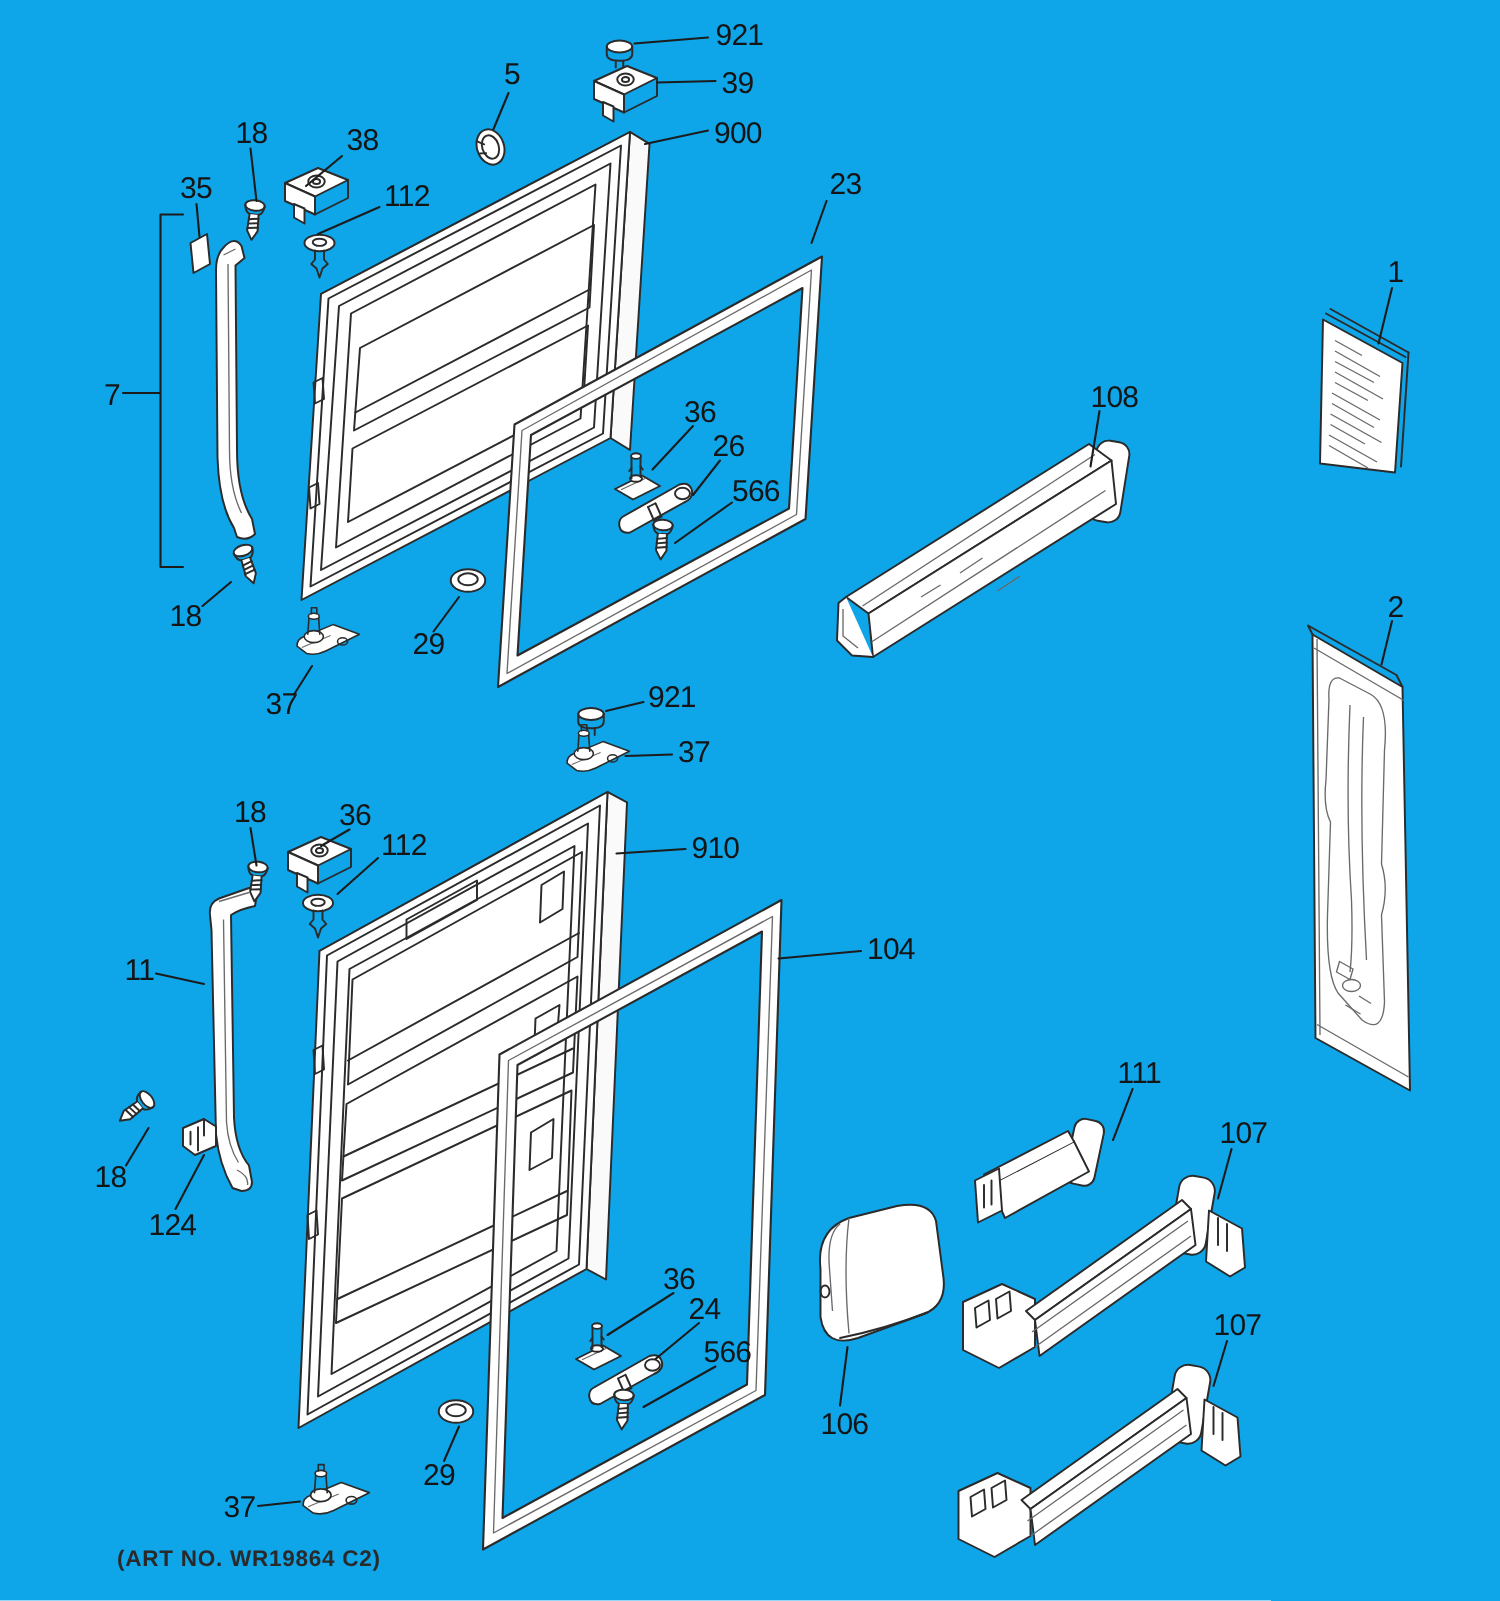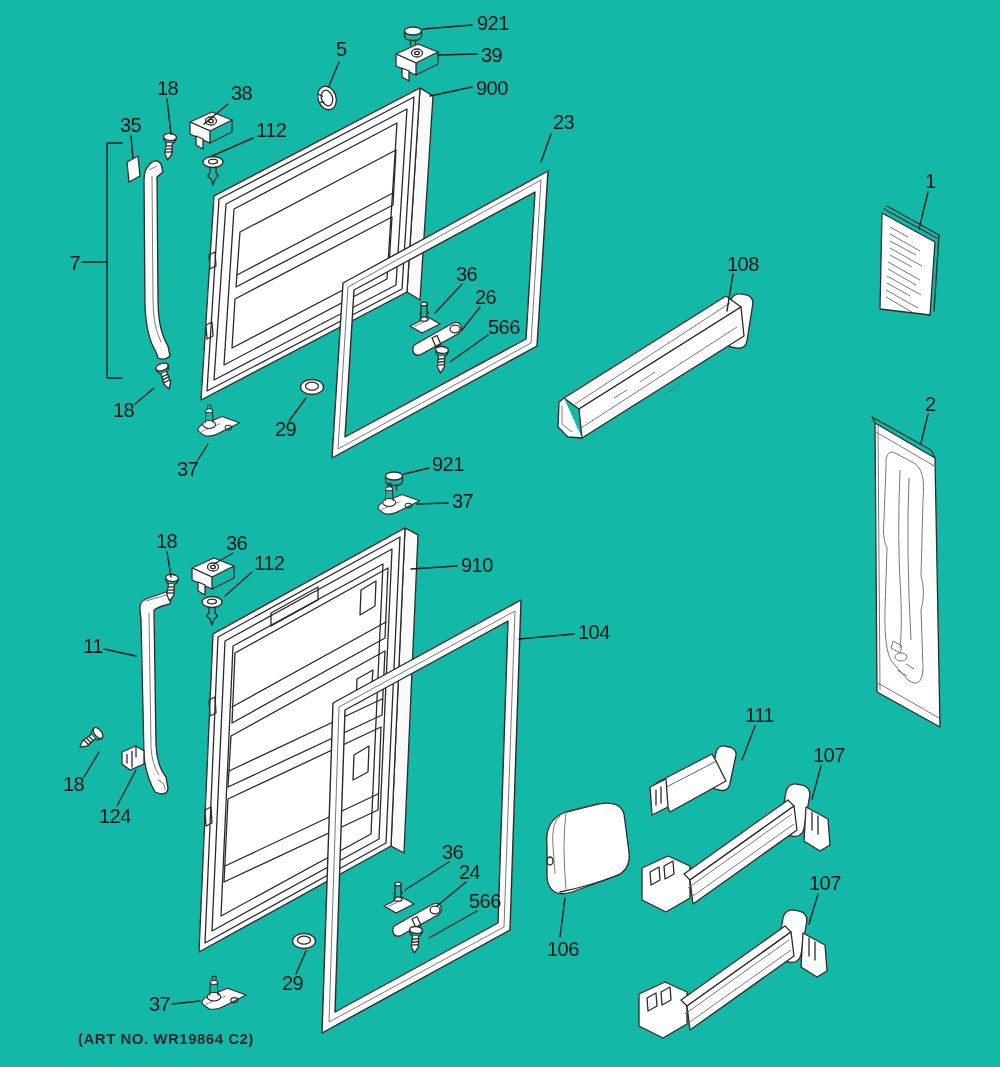--- a/index.html
+++ b/index.html
@@ -1,16 +1,16 @@
 <!DOCTYPE html>
 <html><head>
 <meta charset="utf-8">
 <style>
   html,body{margin:0;padding:0;background:#fff;}
-  #canvas{position:relative;width:1000px;height:1067px;background:#14b8a6;overflow:hidden;
+  #canvas{position:relative;width:1000px;height:1067px;background:#0ea5e9;overflow:hidden;
           font-family:"Liberation Sans",sans-serif;}
   svg{display:block}
   .fc{fill:#ffffff;stroke:#2b2b2b;stroke-width:1.3;stroke-linejoin:round;stroke-linecap:round;}
   .shade{fill:#f3f3f3;stroke:#2b2b2b;stroke-width:1.3;stroke-linejoin:round;}
   .shade2{fill:#fafafa;stroke:#2b2b2b;stroke-width:1.3;stroke-linejoin:round;}
   .ln{fill:none;stroke:#2b2b2b;stroke-width:1.3;stroke-linejoin:round;stroke-linecap:round;}
   .thin{fill:none;stroke:#6a6a6a;stroke-width:.9;stroke-linejoin:round;}
   .leader{fill:none;stroke:#1c1c1c;stroke-width:1.4;stroke-linecap:round;}
   text.callout{font:20px "Liberation Sans",sans-serif;fill:#151515;letter-spacing:-.5px;}
   text.artno{font:bold 15px "Liberation Sans",sans-serif;fill:#2a2a2a;letter-spacing:.5px;}

